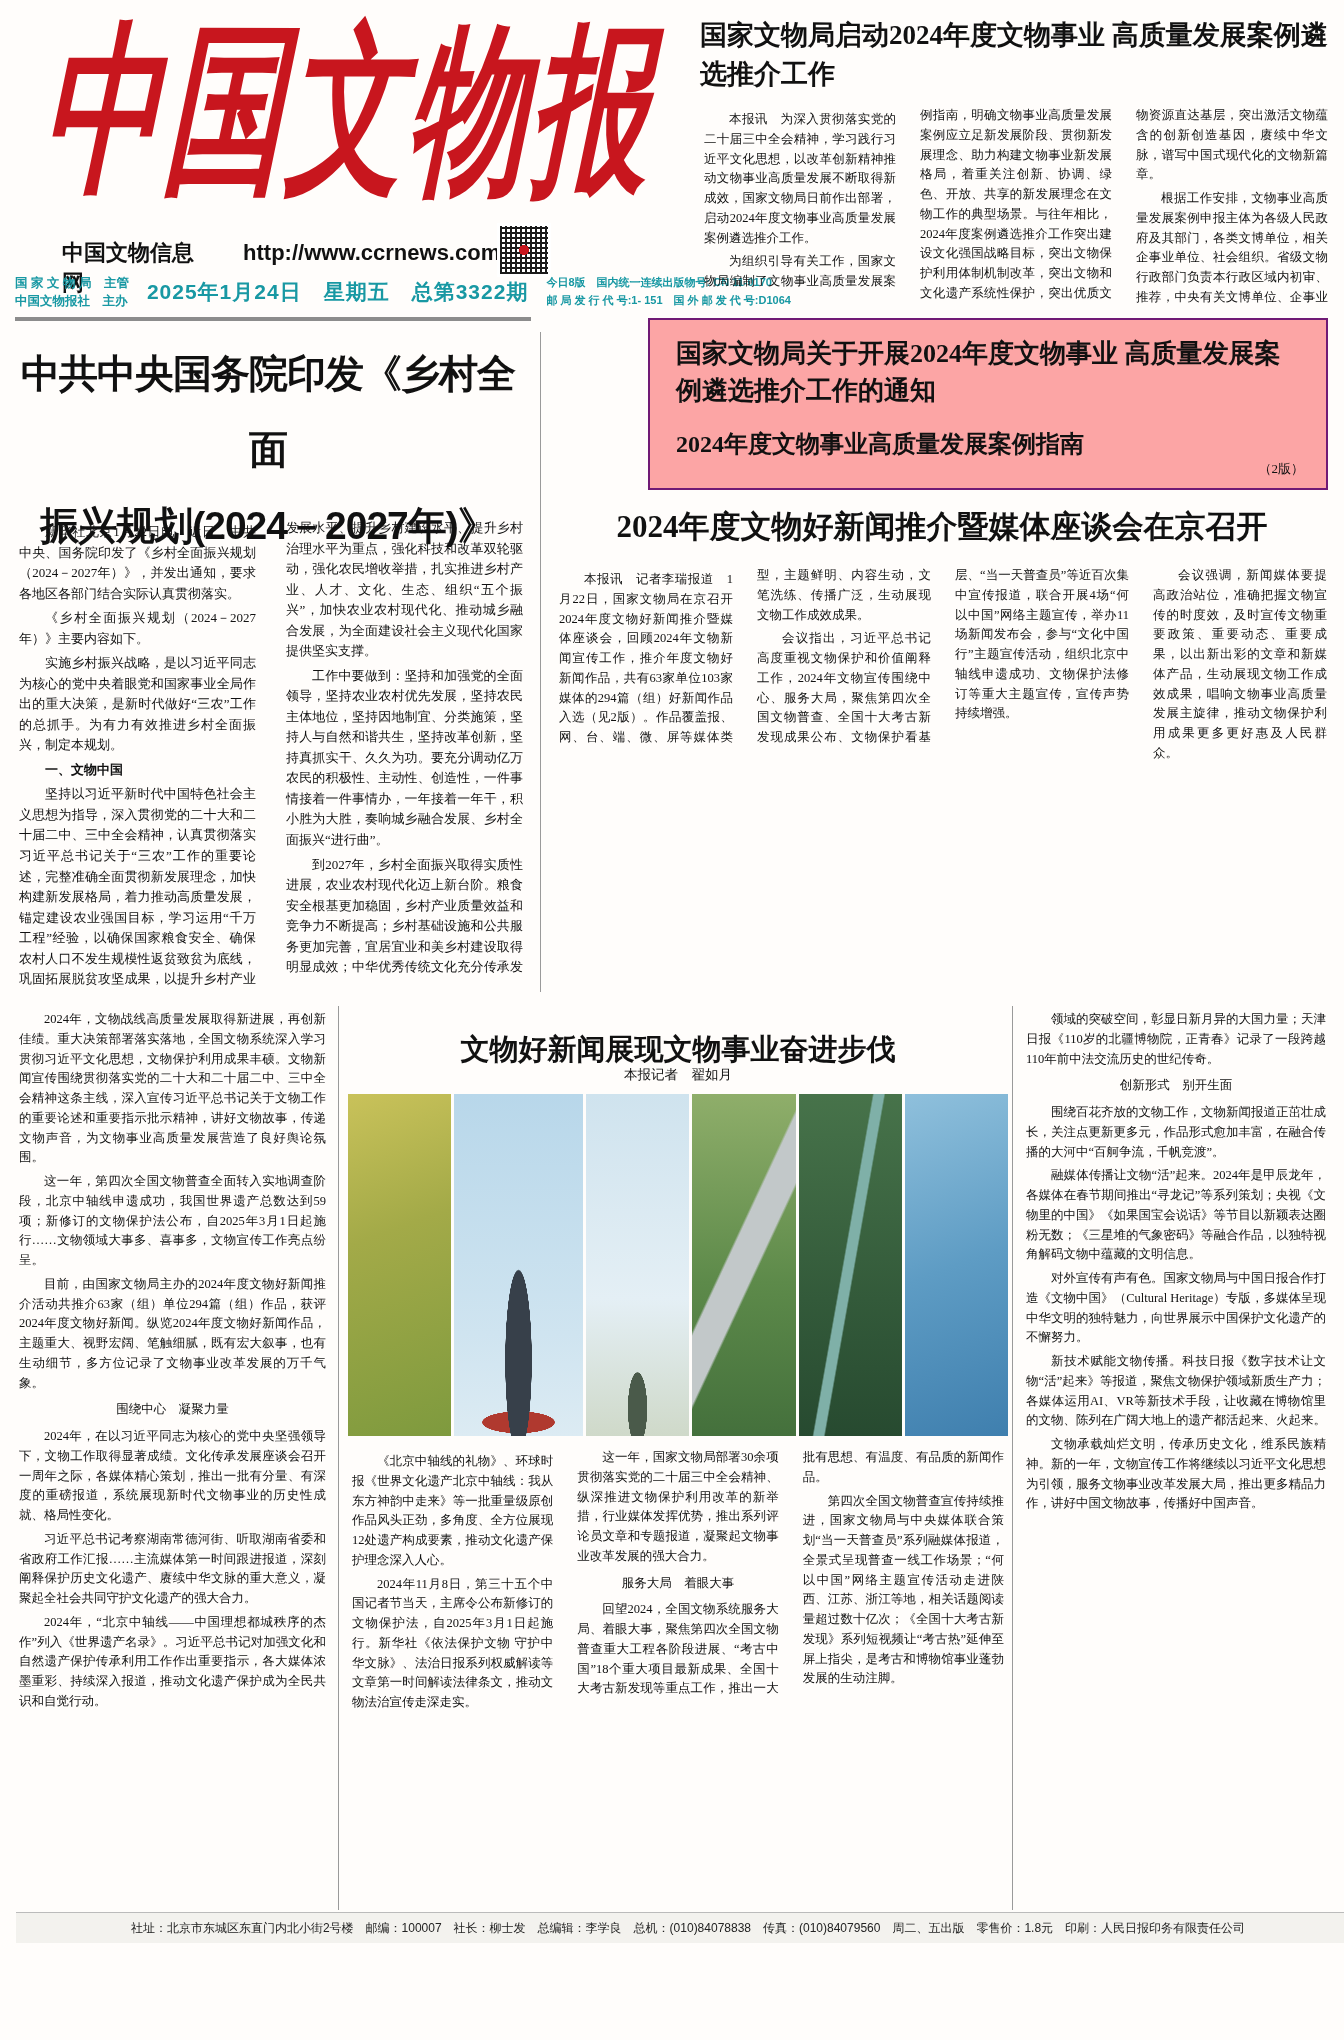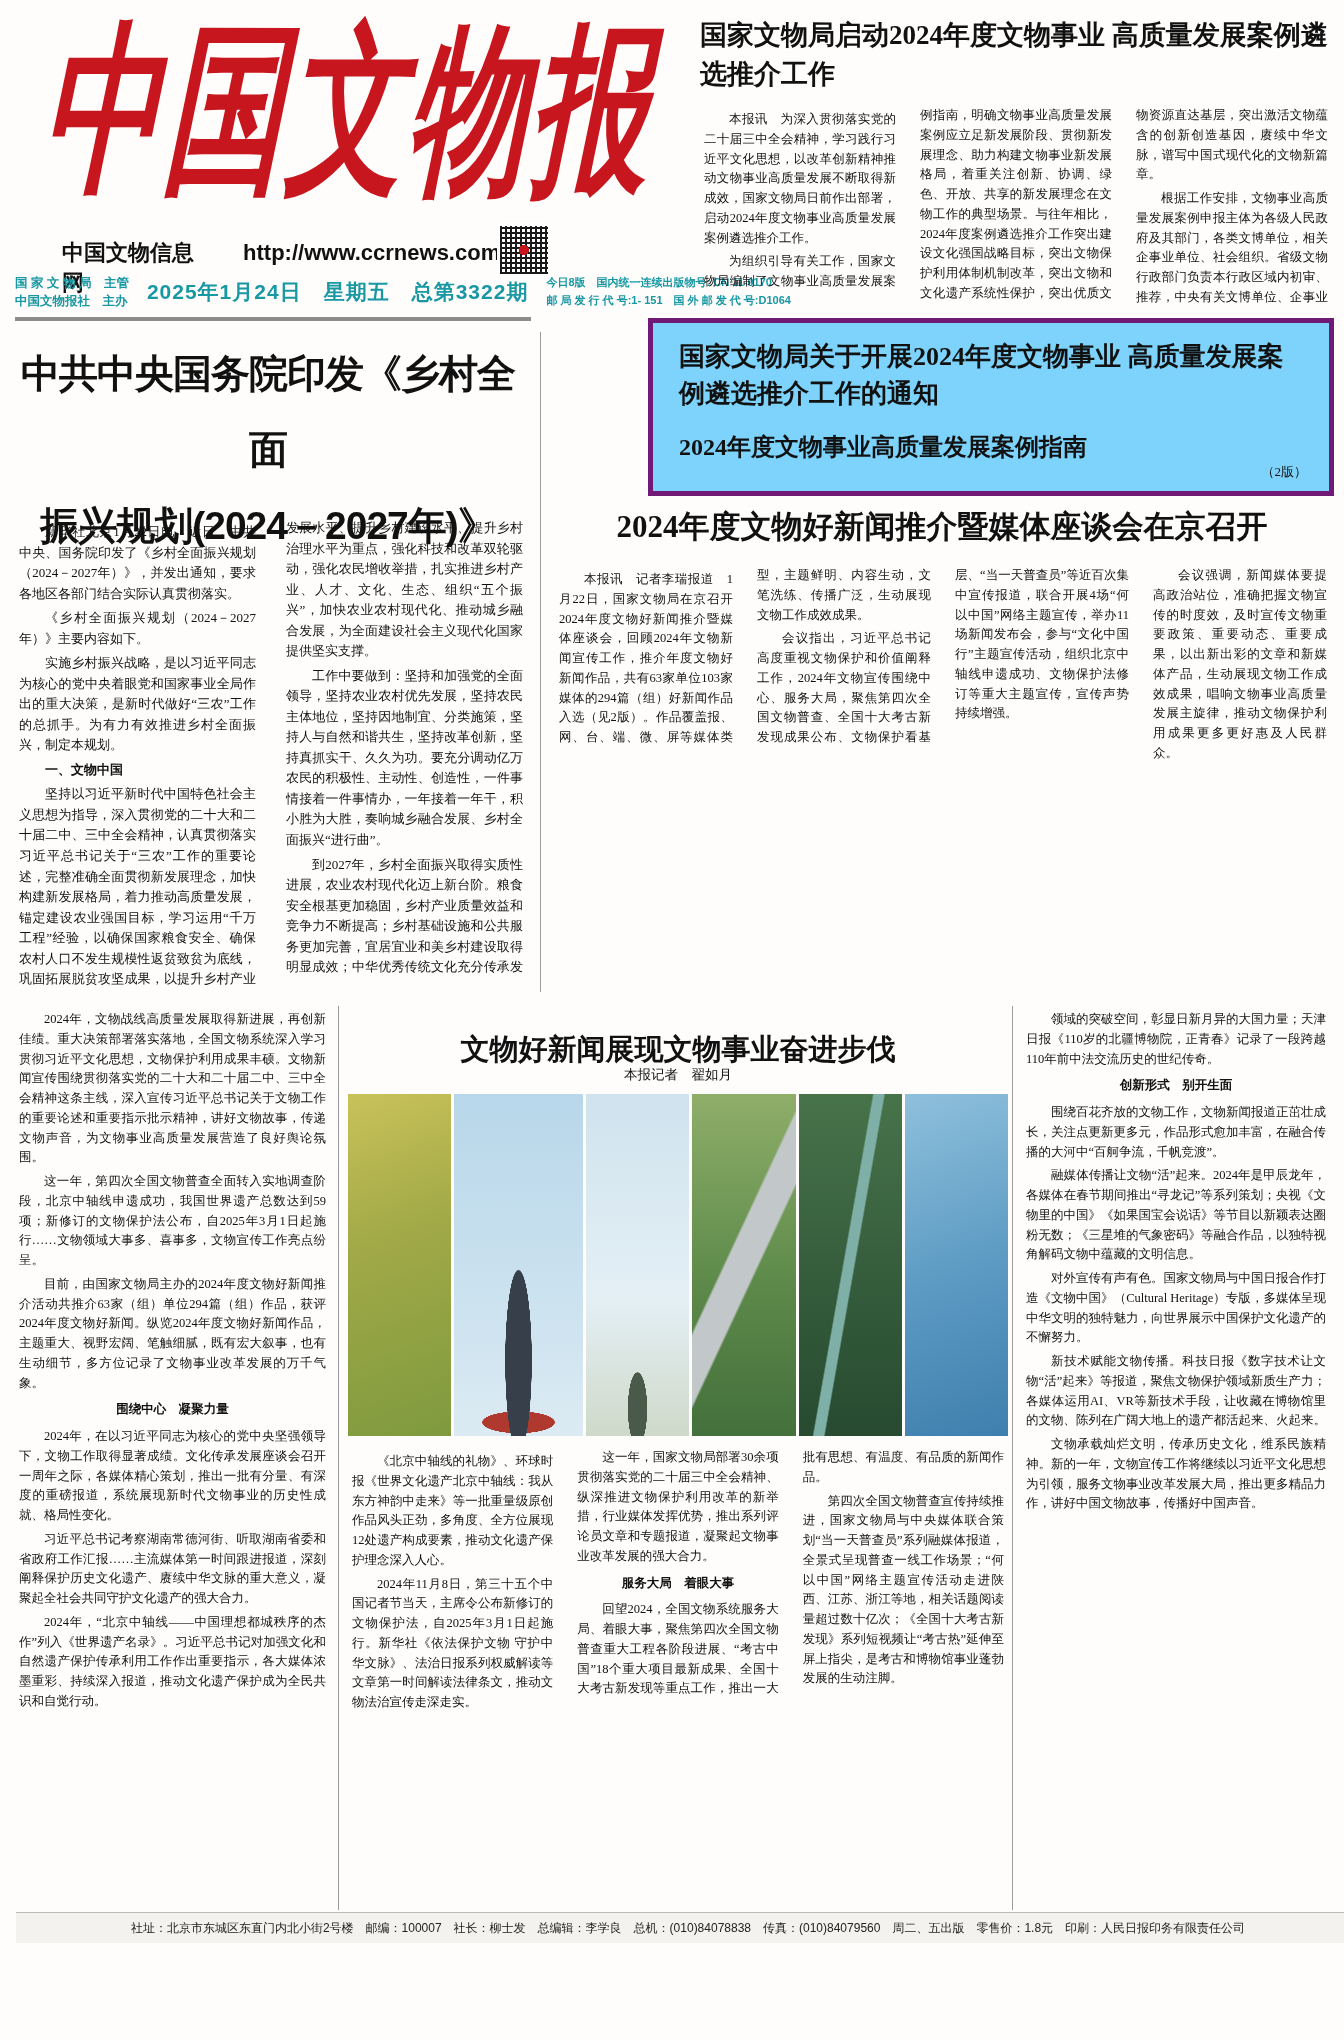--- a/index.html
+++ b/index.html
@@ -26,35 +26,35 @@
   .info-date{font-size:21px;font-weight:900;white-space:nowrap;letter-spacing:1px;}
   .info-right{font-size:11px;font-weight:bold;line-height:1.6;white-space:nowrap;}
   .gray-rule{left:15px;top:317px;width:516px;height:4px;background:#8c8c8c;}
 
   
   .vrule{width:1px;background:#9a9a9a;}
 
   
   .body-text{font-size:12.5px;line-height:1.58;text-align:justify;overflow:hidden;}
   .body-text p{margin:4px;text-indent:2em;}
-  .body-text p.sub{font-weight:bold;text-align:center;text-indent:0;margin:7px 0;}
+  .body-text p.sub{font-weight:normal;text-align:center;text-indent:0;margin:7px 0;}
   .body-text p.b{font-weight:bold;}
 
   
   .tr-head{left:700px;top:16px;width:632px;text-align:left;font-weight:900;font-size:27px;line-height:1.45;}
   .tr-body{left:700px;top:106px;width:632px;height:204px;column-count:3;column-gap:16px;}
 
   
   .main-head{left:10px;top:336px;width:516px;text-align:center;
              font-family:"Liberation Sans","DejaVu Sans",sans-serif;font-weight:900;
              font-size:39px;line-height:1.95;letter-spacing:-1px;}
   .main-body{left:15px;top:518px;width:512px;height:474px;column-count:2;column-gap:22px;font-size:13px;}
 
   
-  .notice-box{left:648px;top:318px;width:676px;height:168px;border:5px solid #701a75;background:#7dd3fc;}
+  .notice-box{left:648px;top:318px;width:676px;height:168px;border:2px solid #701a75;background:#fca5a5;}
   .notice-inner{position:absolute;inset:0;padding:16px 26px;}
   .notice-t1{font-weight:900;font-size:26px;line-height:1.42;}
   .notice-t2{font-weight:900;font-size:24px;margin-top:18px;}
   .notice-ref{position:absolute;right:22px;bottom:10px;font-size:13px;}
 
   
   .meet-head{left:552px;top:506px;width:780px;text-align:center;font-weight:900;font-size:31px;}
   .meet-body{left:555px;top:566px;width:776px;height:468px;column-count:4;column-gap:16px;}
 
   

